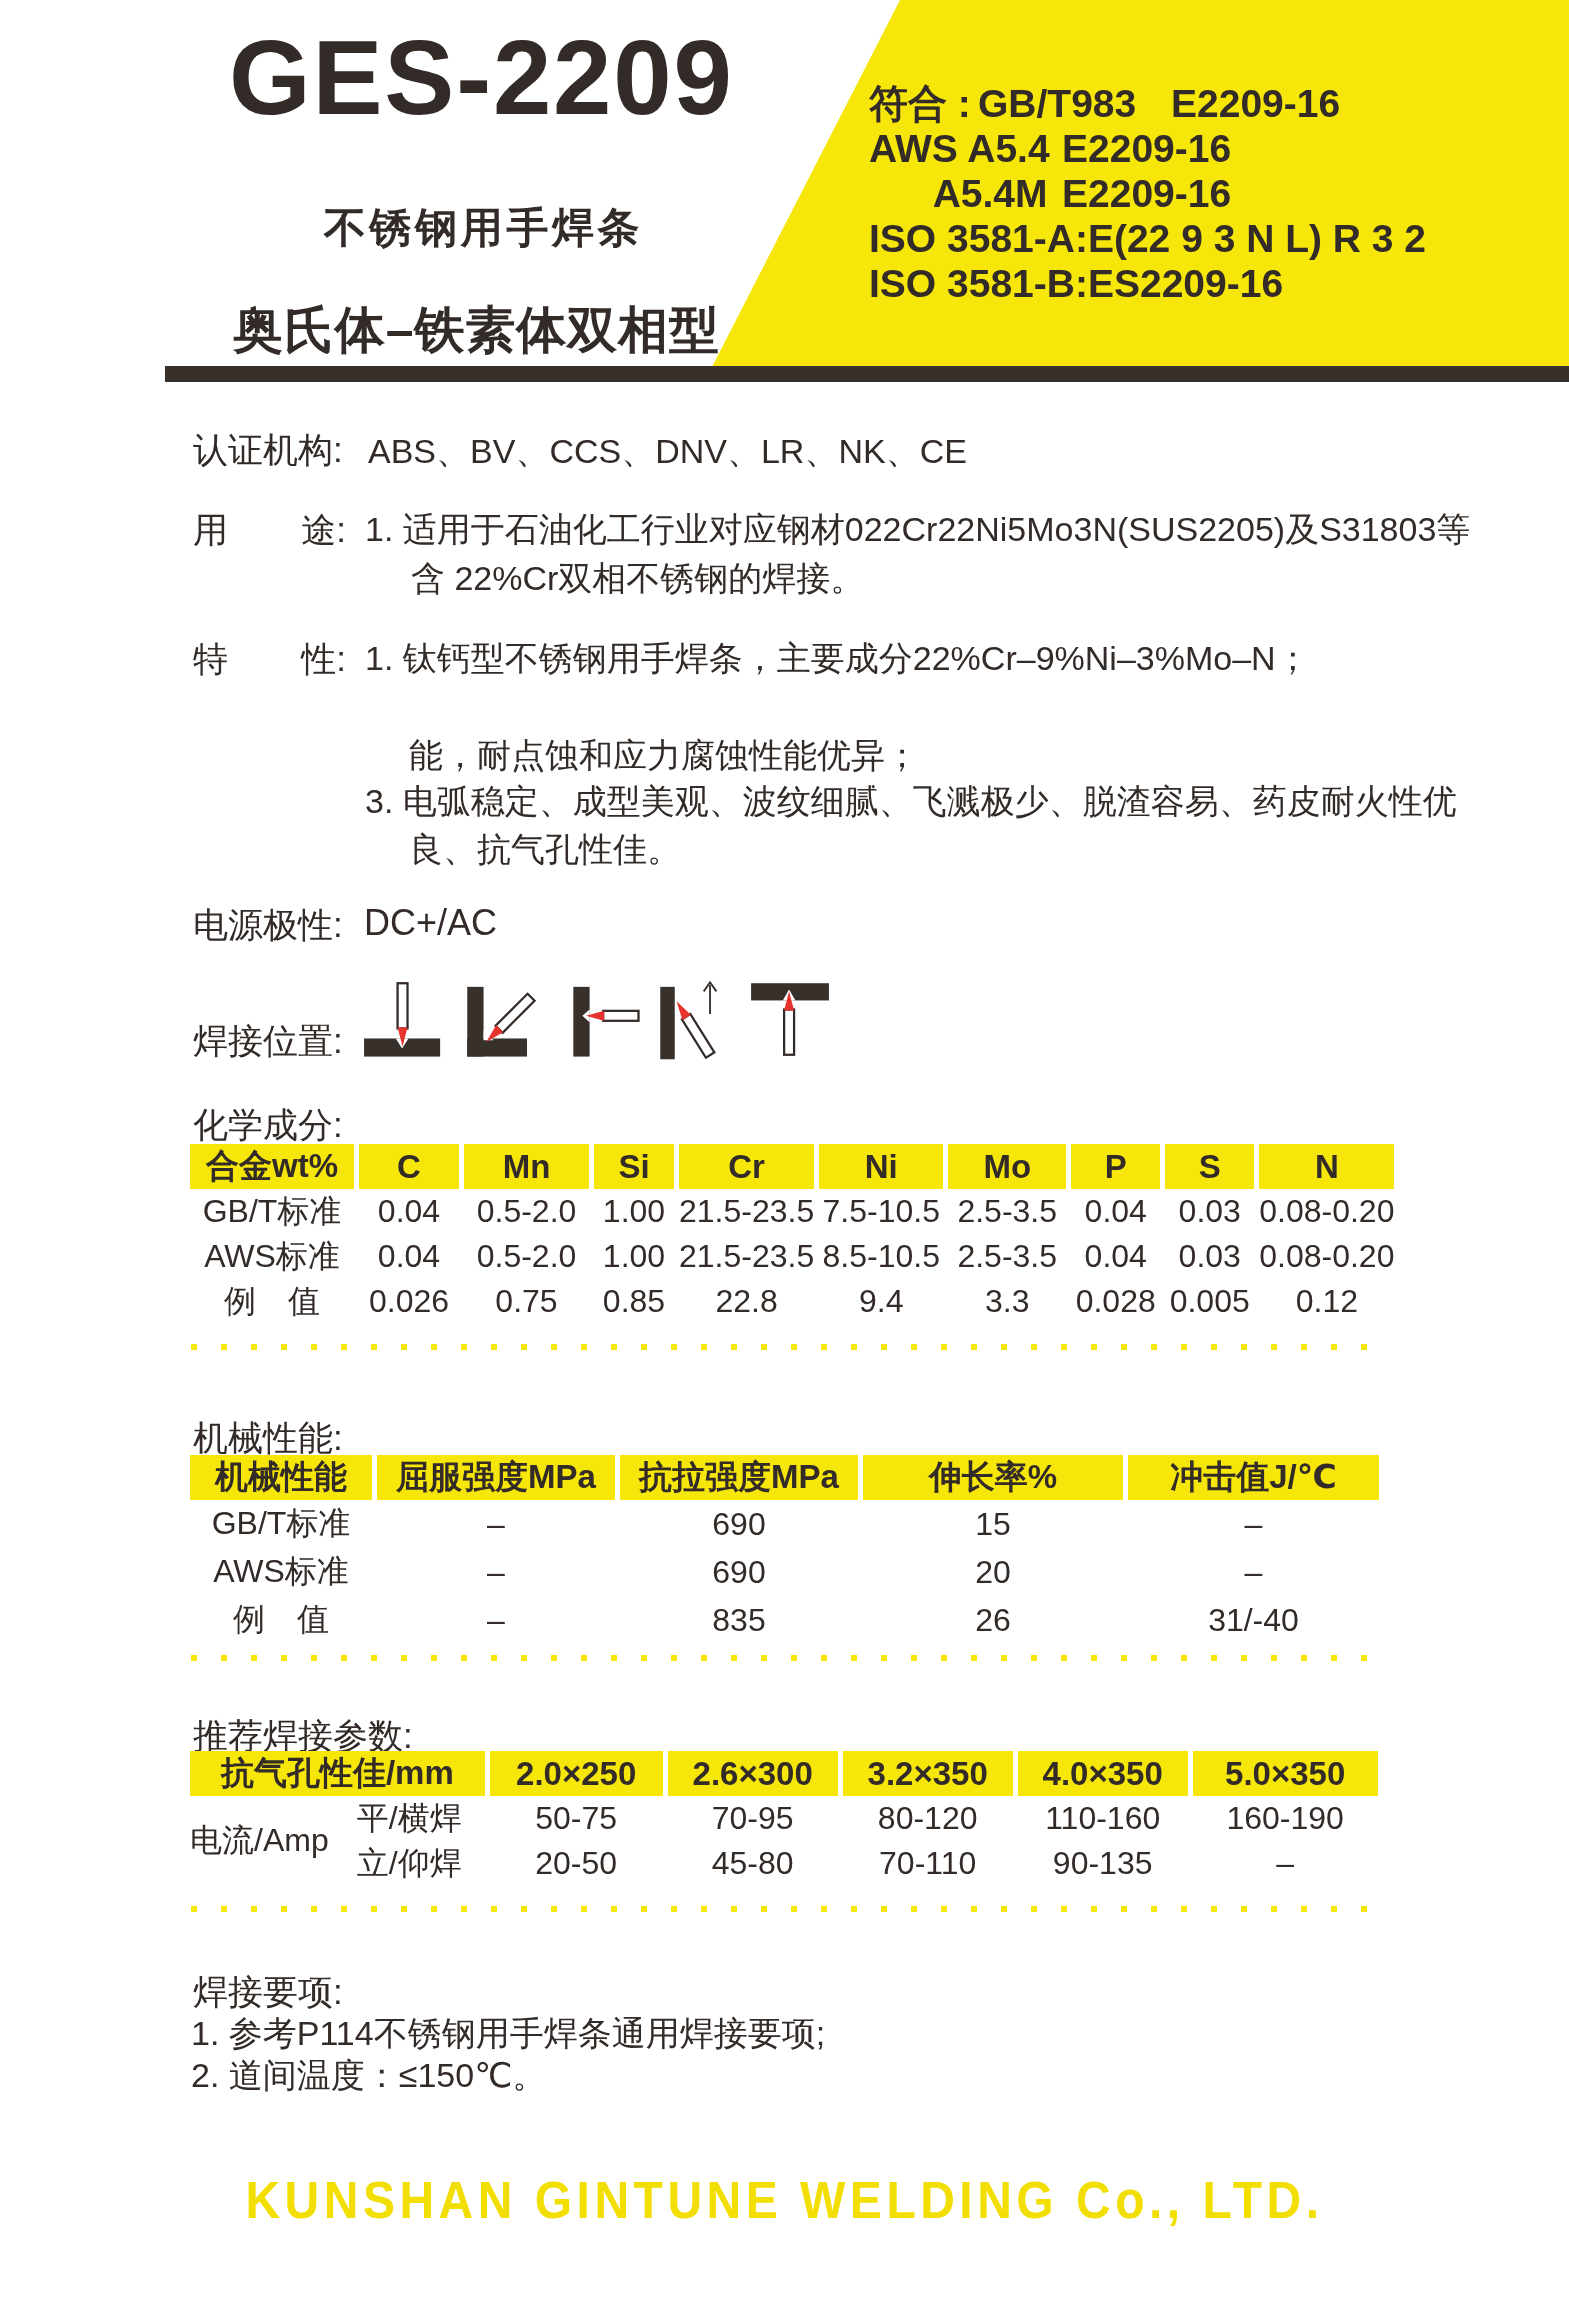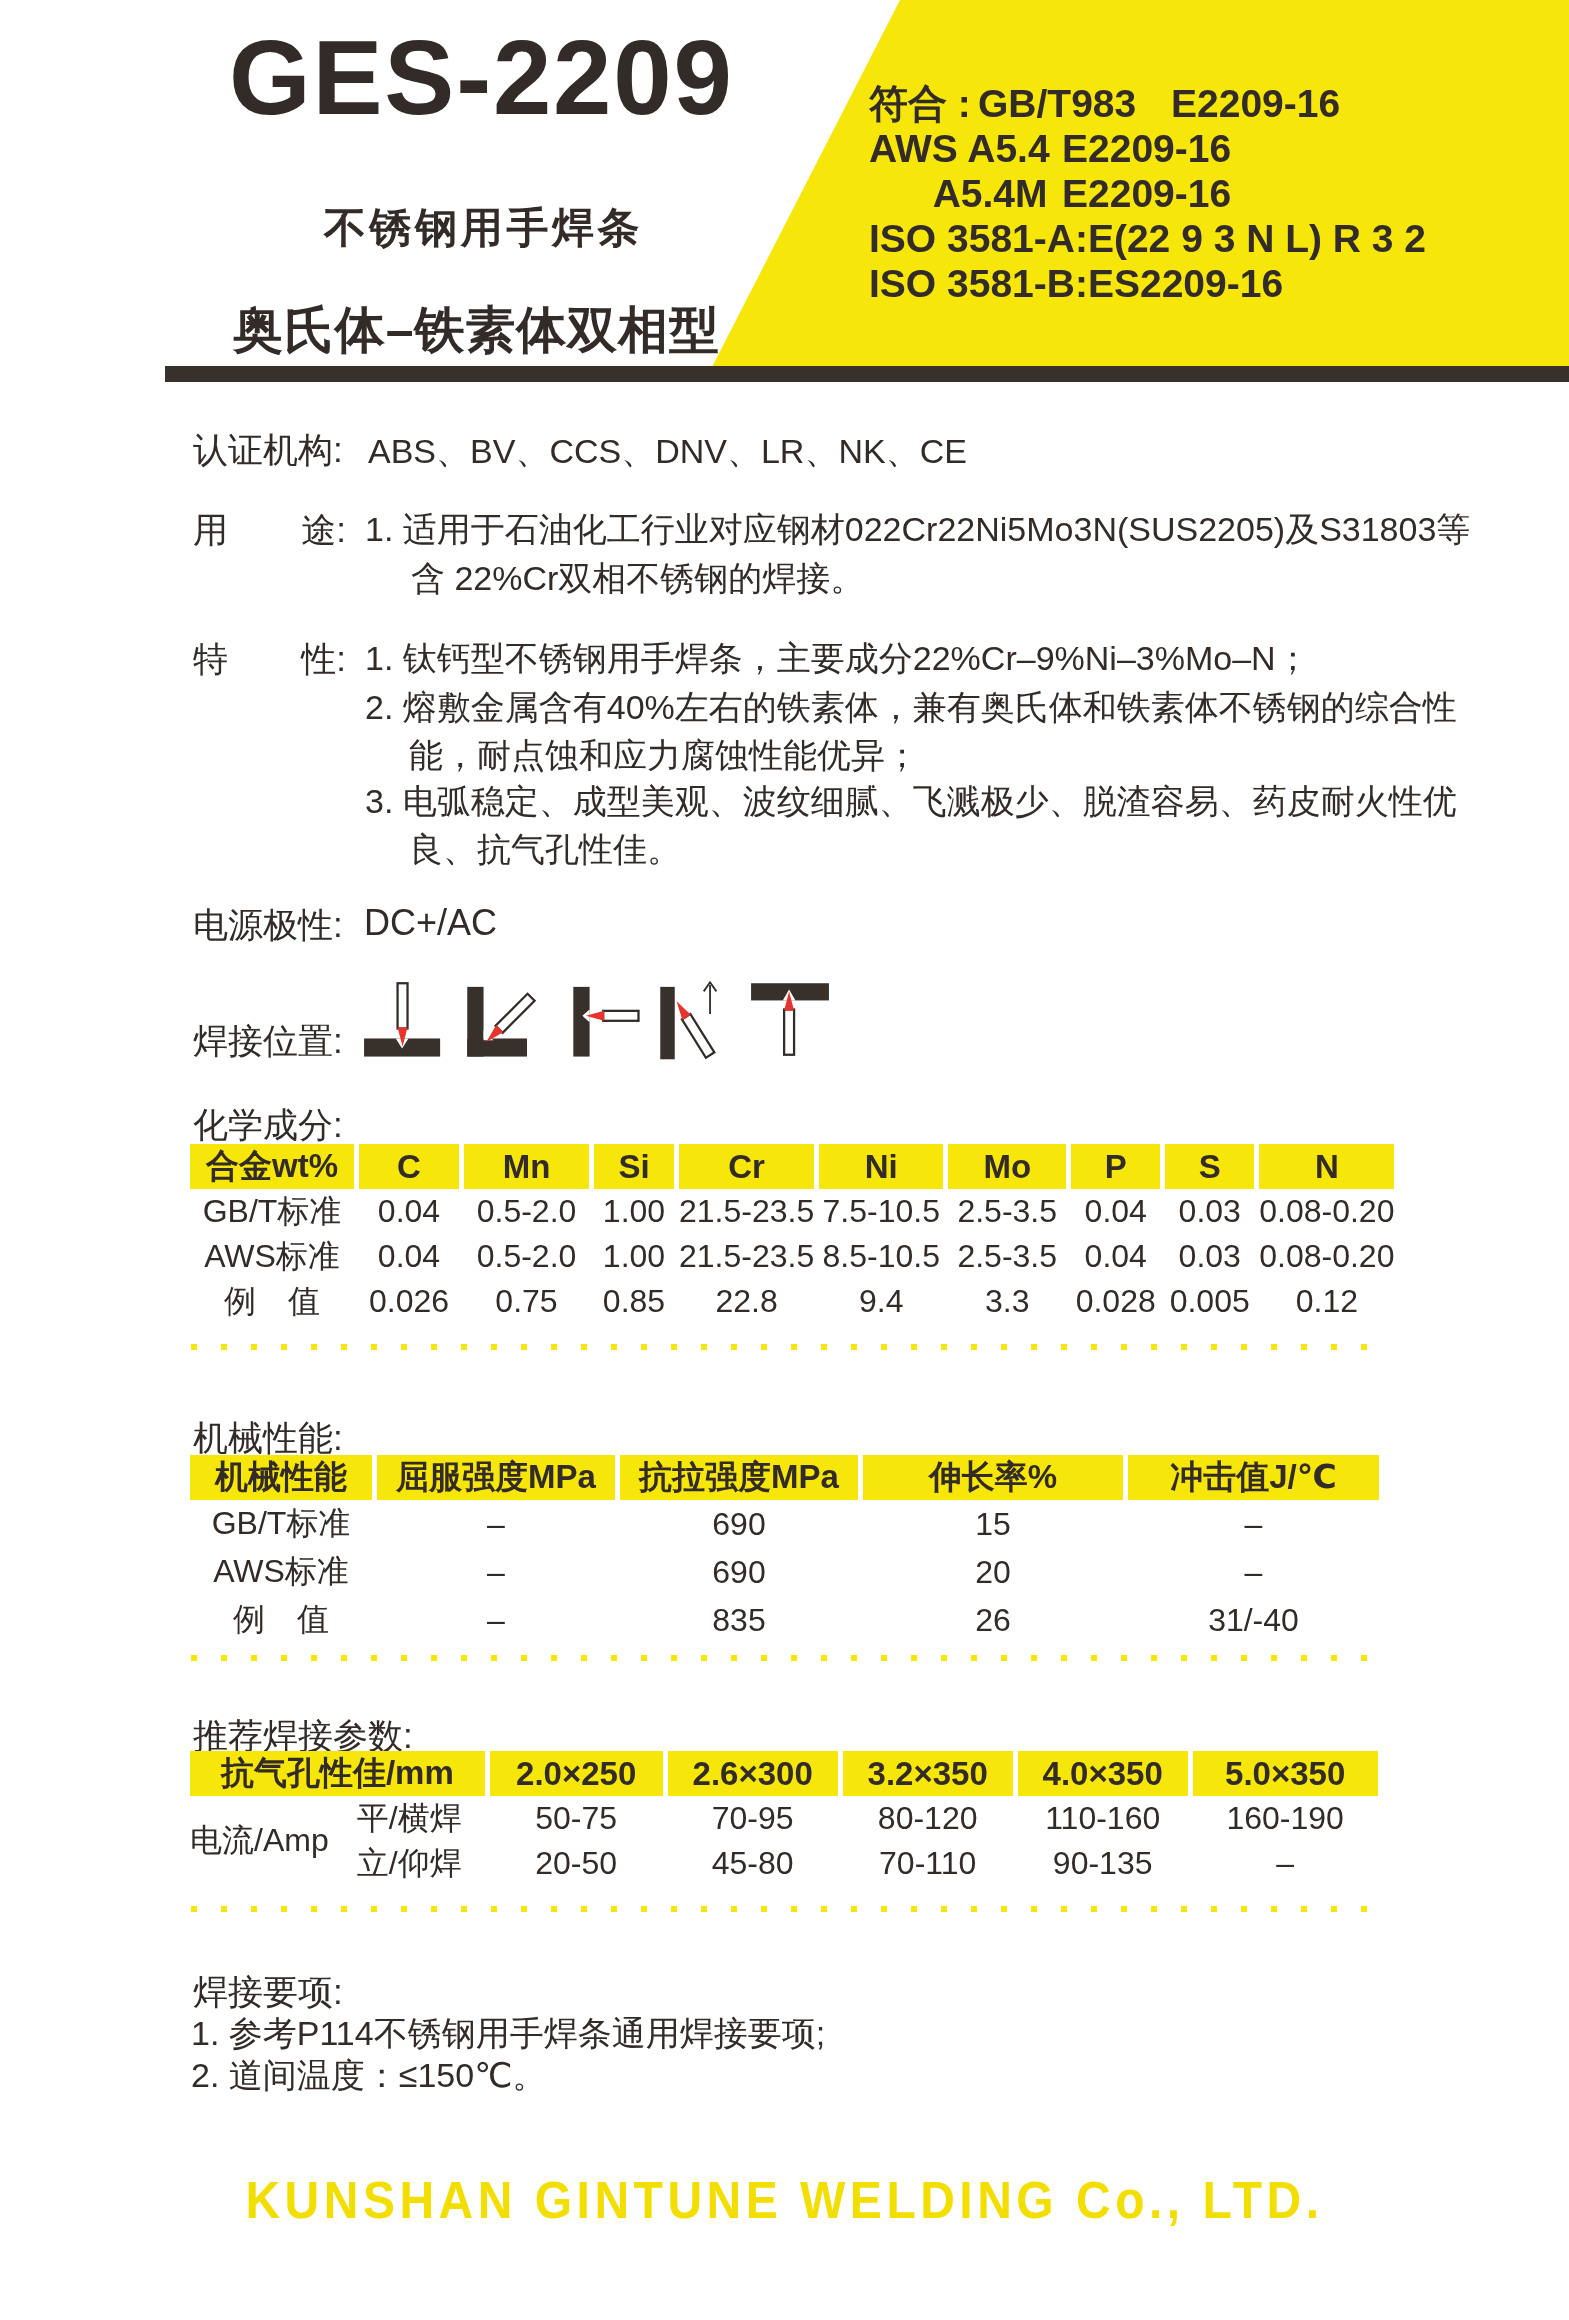--- a/index.html
+++ b/index.html
@@ -85,21 +85,20 @@
     <span>途:</span>
   </div>
   <div class="abs body-text" style="left:365px;top:507px">1. 适用于石油化工行业对应钢材022Cr22Ni5Mo3N(SUS2205)及S31803等</div>
   <div class="abs body-text" style="left:411px;top:556px">含 22%Cr双相不锈钢的焊接。</div>
 
   <div class="abs sec-label split-label" style="left:193px;top:636px">
     <span>特</span>
     <span>性:</span>
   </div>
   <div class="abs body-text" style="left:365px;top:636px">1. 钛钙型不锈钢用手焊条，主要成分22%Cr–9%Ni–3%Mo–N；</div>
-  <div class="abs body-text" style="left:365px;top:685px">2. 熔敷金属含有40%左右的铁素体，兼有奥氏体和铁素体不锈钢的综合性</div>
   <div class="abs body-text" style="left:409px;top:733px">能，耐点蚀和应力腐蚀性能优异；</div>
   <div class="abs body-text" style="left:365px;top:779px">3. 电弧稳定、成型美观、波纹细腻、飞溅极少、脱渣容易、药皮耐火性优</div>
   <div class="abs body-text" style="left:409px;top:827px">良、抗气孔性佳。</div>
 
   <div class="abs sec-label" style="left:193px;top:902px">电源极性:</div>
   <div class="abs body-text" style="left:364px;top:902px;font-size:36px;">DC+/AC</div>
 
   <div class="abs sec-label" style="left:193px;top:1018px">焊接位置:</div>
 
   <svg class="abs" style="left:362px;top:976px" width="82" height="86" viewBox="0 0 90 95">

